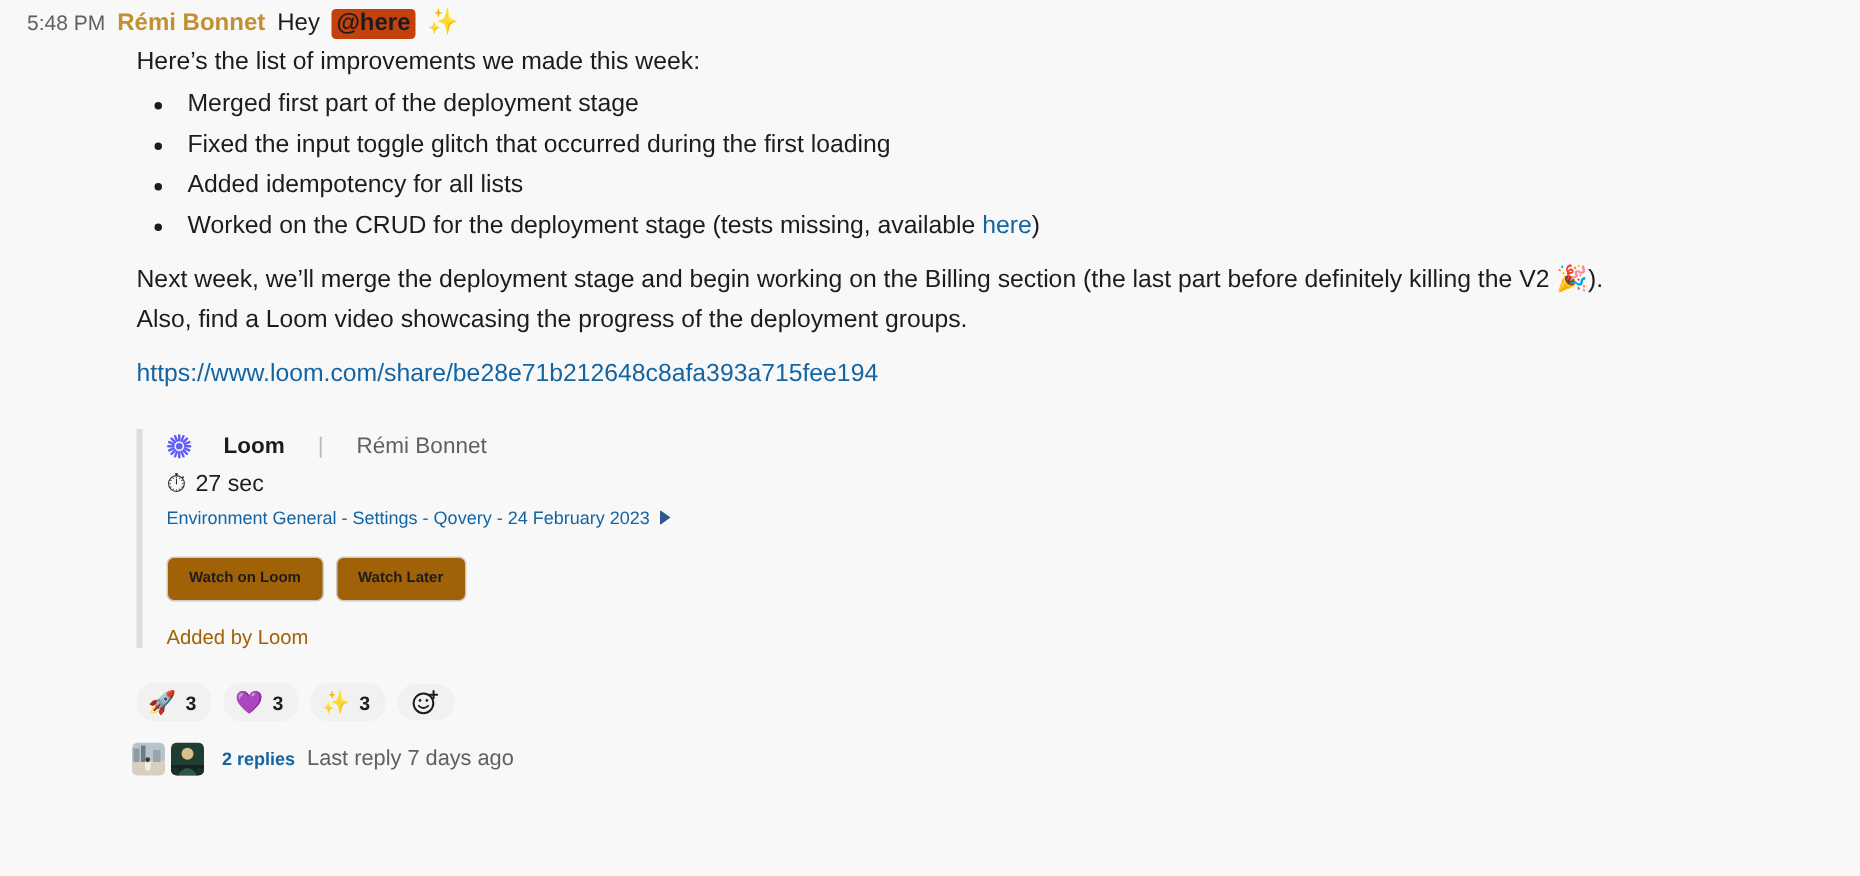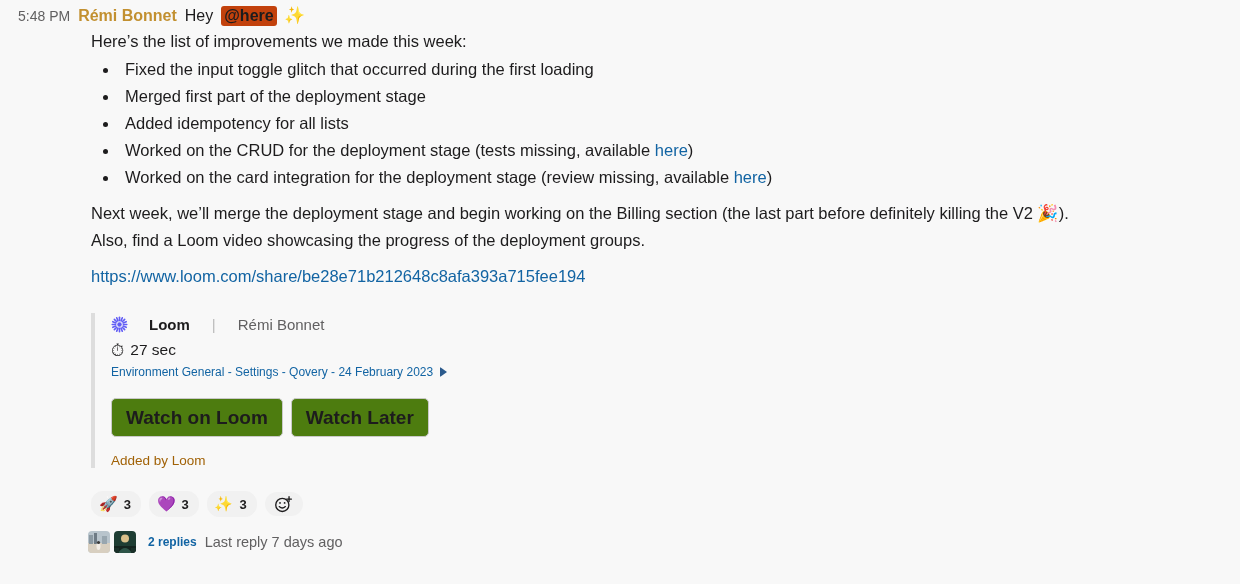--- a/index.html
+++ b/index.html
@@ -164,25 +164,25 @@
     display: inline-block;
     border-radius: 1px;
   }
 
   .att-buttons {
     display: flex;
     gap: 8px;
     margin-top: 19px;
   }
   .att-btn {
-    background: #4d7c0f;
+    background: #a16207;
     border: 1px solid #C9C9C9;
     border-radius: 5px;
     padding: 9px 14px;
-    font-size: 19px;
+    font-size: 10px;
     font-weight: bold;
     color: #1D1C1D;
     font-family: "Liberation Sans", sans-serif;
     cursor: pointer;
     line-height: 1;
   }
   .att-footer {
     margin-top: 16px;
     font-size: 13.5px;
     color: #a16207;
@@ -266,25 +266,24 @@
     <span class="header-text">Hey</span>
     <span class="mention">@here</span>
     <span class="emoji">✨</span>
   </div>
 
   <div class="msg-body">
 
     <p class="para intro">Here’s the list of improvements we made this week:</p>
 
     <ul class="bullets">
+      <li><span>Merged first part of the deployment stage</span></li>
       <li><span>Fixed the input toggle glitch that occurred during the first loading</span></li>
-      <li><span>Merged first part of the deployment stage</span></li>
       <li><span>Added idempotency for all lists</span></li>
       <li><span>Worked on the CRUD for the deployment stage (tests missing, available </span><a class="link" href="#">here</a><span>)</span></li>
-      <li><span>Worked on the card integration for the deployment stage (review missing, available </span><a class="link" href="#">here</a><span>)</span></li>
     </ul>
 
     <div class="para-block">
       <p class="para"><span>Next week, we’ll merge the deployment stage and begin working on the Billing section (the last part before definitely killing the V2 </span><span class="emoji">🎉</span><span>).</span></p>
       <p class="para">Also, find a Loom video showcasing the progress of the deployment groups.</p>
     </div>
 
     <div class="url-line">
       <a class="para link" href="#">https://www.loom.com/share/be28e71b212648c8afa393a715fee194</a>
     </div>

